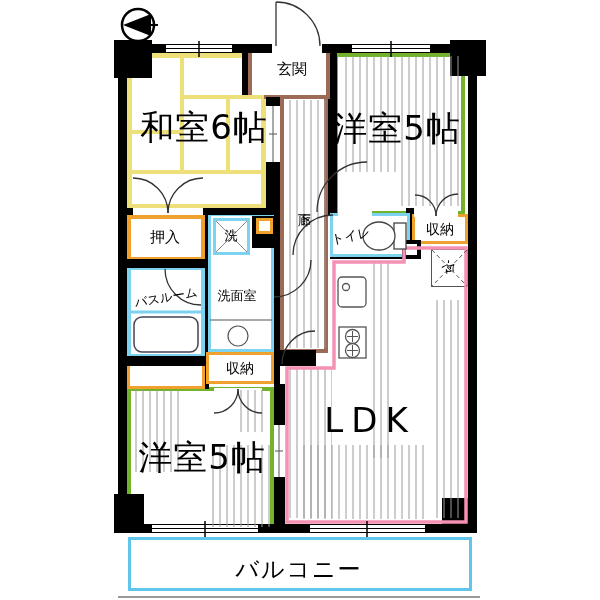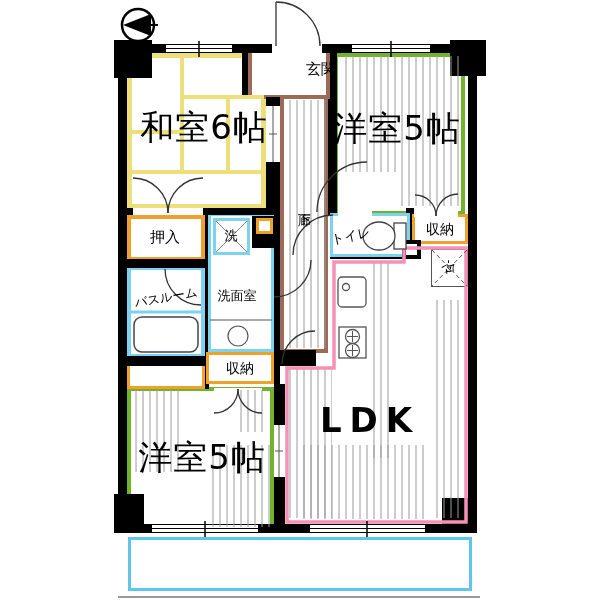--- a/index.html
+++ b/index.html
@@ -177,25 +177,26 @@
       <polygon points="123,25 151,14 151,36" fill="#000"></polygon>
       <line x1="150" y1="25" x2="158" y2="25" stroke="#000" stroke-width="2"></line>
     </g>
 
     <line x1="118" y1="597" x2="480" y2="597" stroke="#999" stroke-width="2"></line>
   </svg>
 
   <div class="lbl big" style="left:204px;top:128px;">和室6帖</div>
   <div class="lbl big" style="left:397px;top:129px;">洋室5帖</div>
   <div class="lbl big" style="left:202px;top:458px;">洋室5帖</div>
-  <div class="lbl big" style="left:370px;top:421px;letter-spacing:8px;font-weight:bold;">LDK</div>
-  <div class="lbl med" style="left:292px;top:70px;margin-left:29px;">玄関</div>
+  <div class="lbl big" style="left:370px;top:421px;letter-spacing:8px;">LDK</div>
+  <div class="lbl med" style="left:292px;top:70px;">玄関</div>
   <div class="lbl sm vert" style="left:304px;top:204px;">廊下</div>
   <div class="lbl med" style="left:165px;top:238px;">押入</div>
   <div class="lbl sm rot-b" style="left:166px;top:297px;font-size:12.5px;">バスルーム</div>
   <div class="lbl sm" style="left:237px;top:296px;">洗面室</div>
   <div class="lbl sm rot-t" style="left:351px;top:236px;">トイレ</div>
   <div class="lbl med" style="left:440px;top:229px;font-size:14px;">収納</div>
   <div class="lbl med" style="left:240px;top:368px;font-size:14px;">収納</div>
   <div class="lbl sm" style="left:231px;top:236px;">洗</div>
   <div class="lbl sm rot45" style="left:449px;top:268px;">冷</div>
+  <div class="lbl big" style="left:299px;top:569px;font-size:23px;letter-spacing:2px;">バルコニー</div>
 
 </div>
 
 </body></html>

